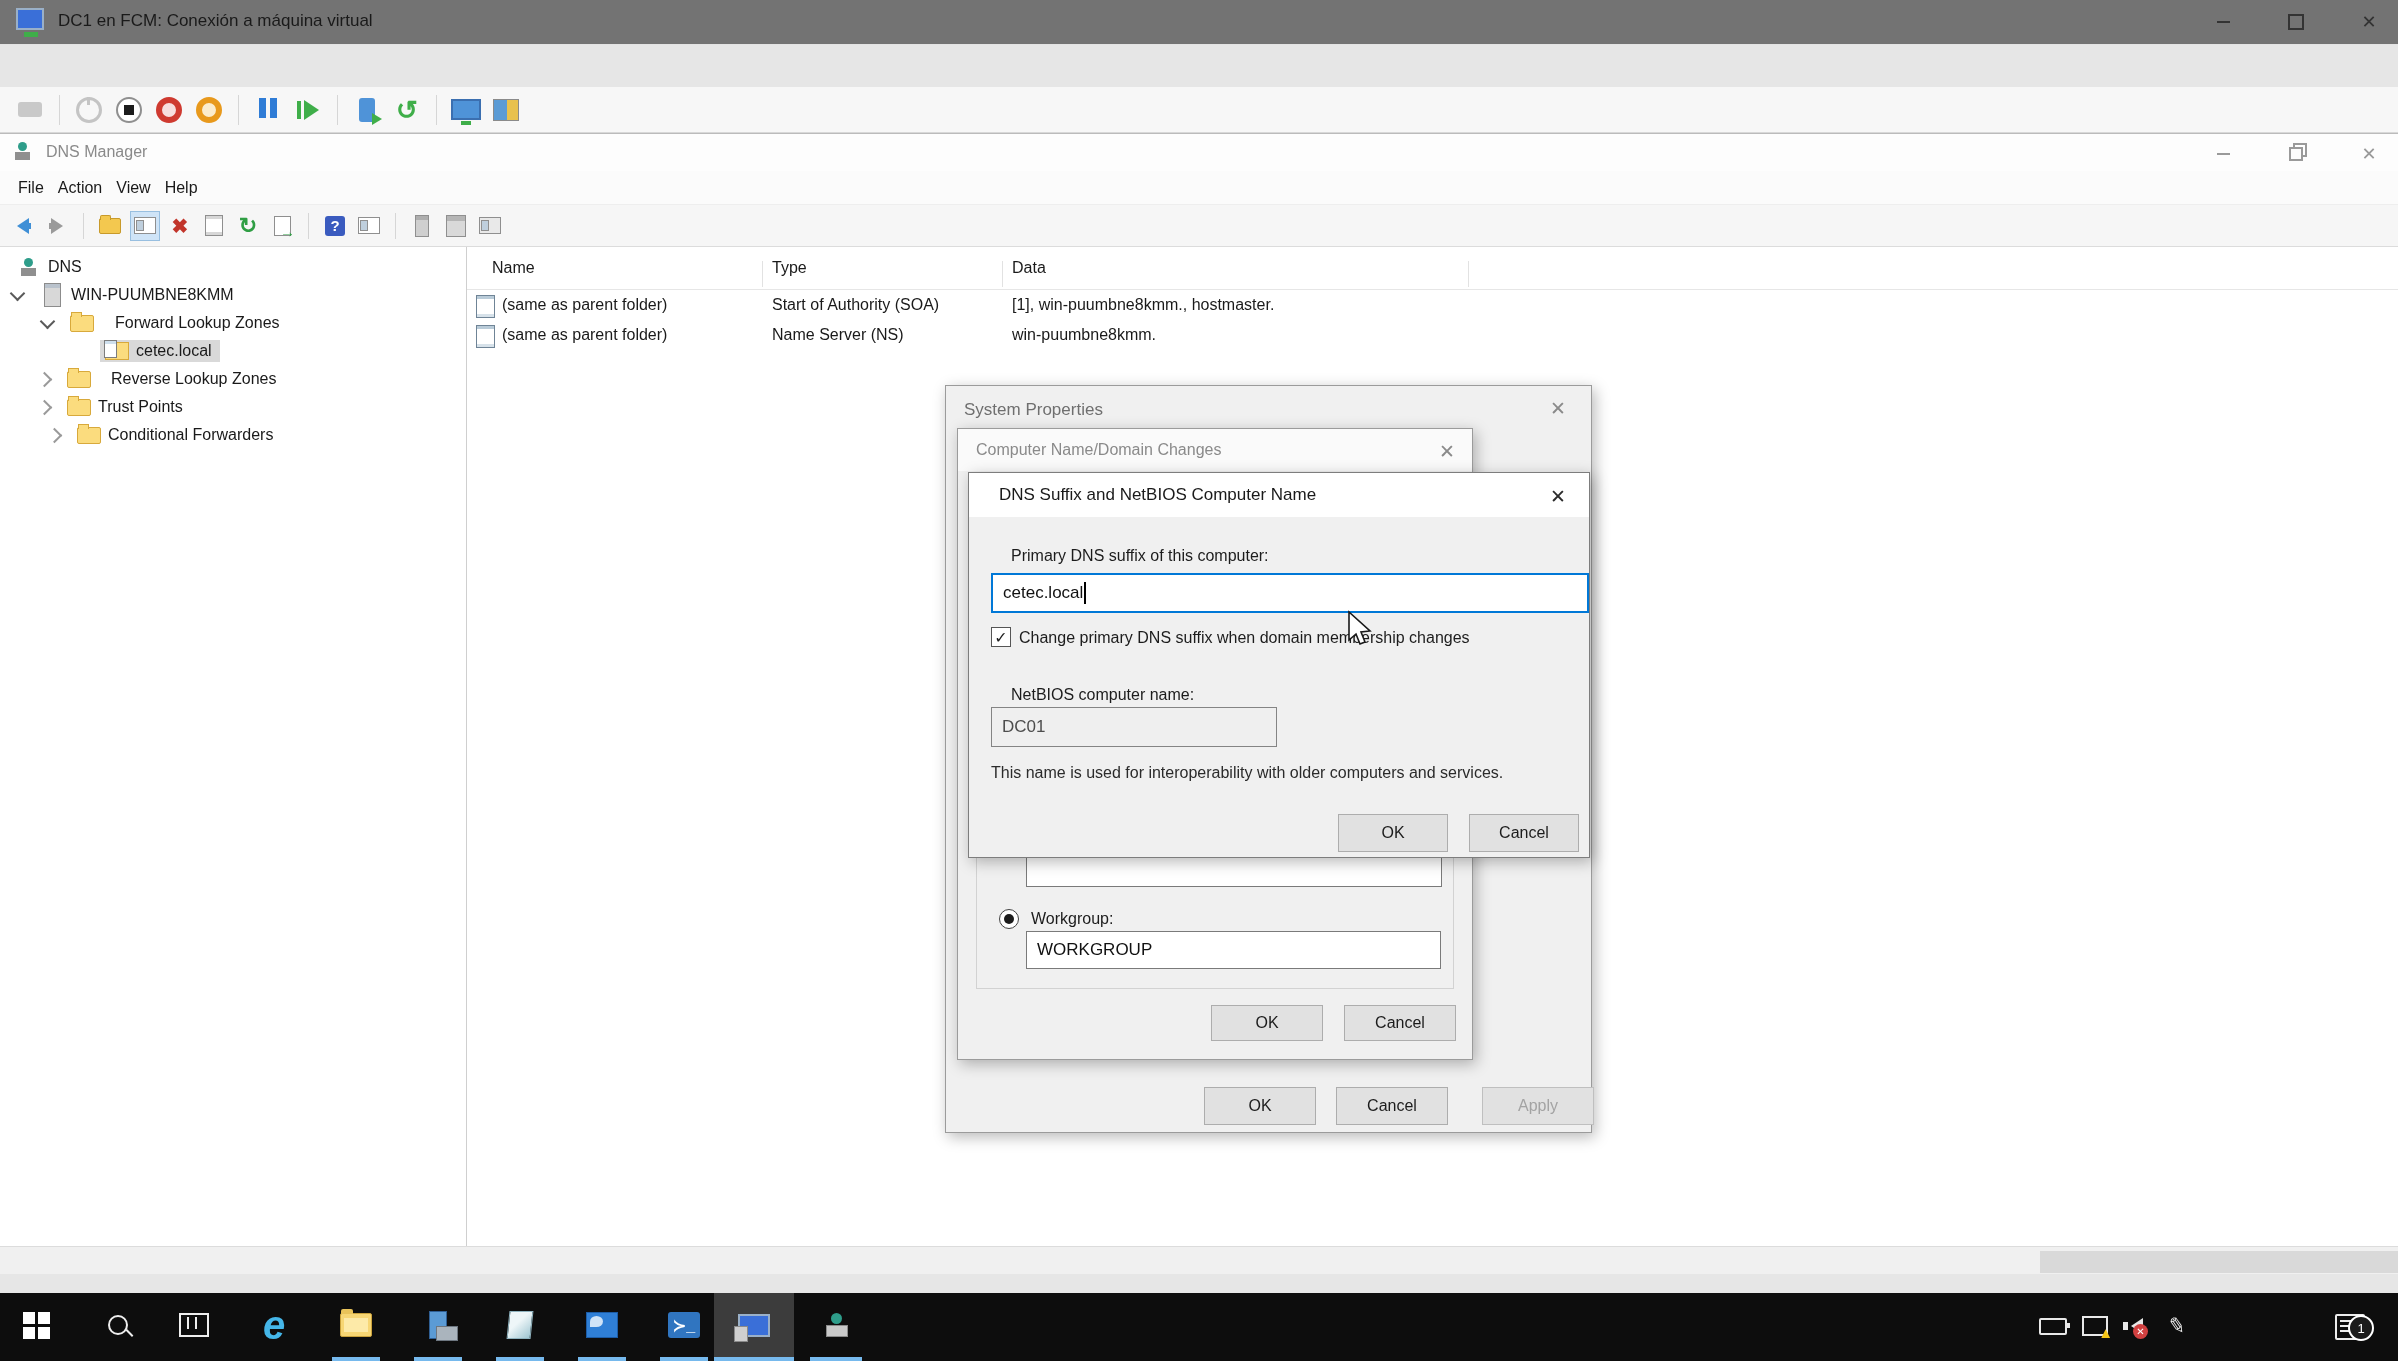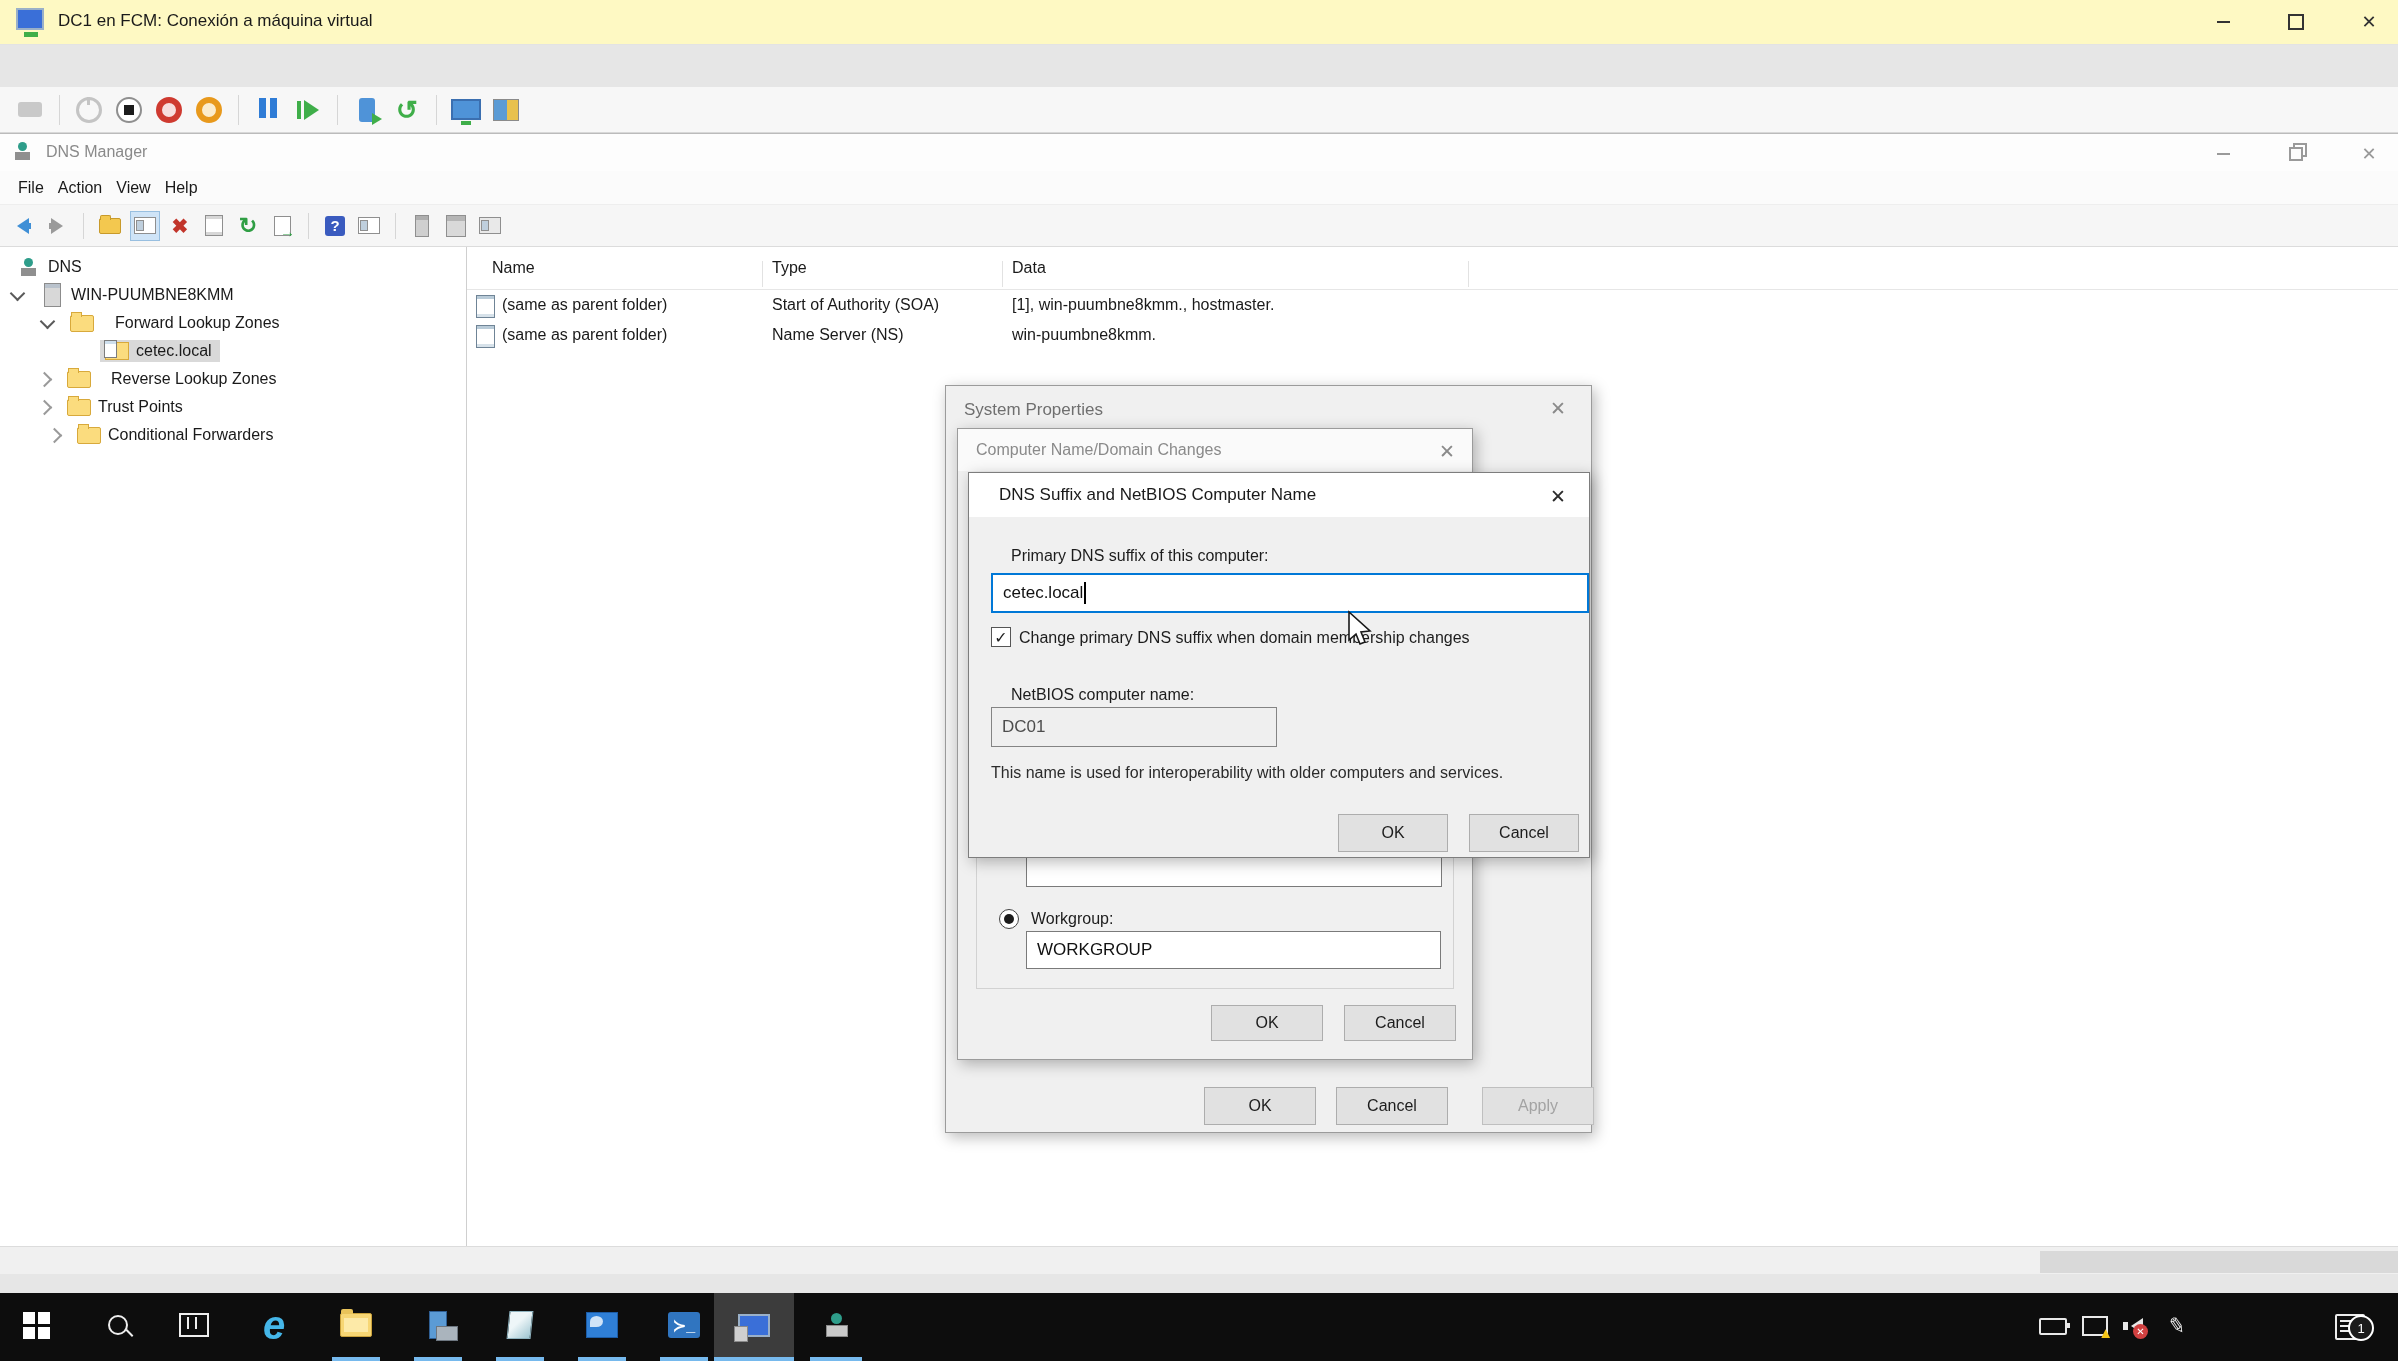--- a/index.html
+++ b/index.html
@@ -2,21 +2,21 @@
 <html><head>
 <meta charset="utf-8">
 <style>
   html,body{margin:0;padding:0;background:#222;}
   .screen{position:relative;width:2398px;height:1361px;background:#e6e6e6;
           font-family:"Liberation Sans",sans-serif;overflow:hidden;color:#111;}
   .abs{position:absolute;}
   .txt{white-space:nowrap;}
 
   
-  .vm-titlebar{left:0;top:0;width:2398px;height:44px;background:#fef9c3;border-bottom:1px solid #e3e3e3;}
+  .vm-titlebar{left:0;top:0;width:2398px;height:44px;background:#737373;border-bottom:1px solid #e3e3e3;}
   .vm-title{left:58px;top:11px;font-size:17px;color:#1a1a1a;}
   .vm-menubar{left:0;top:45px;width:2398px;height:42px;background:#f2f2f2;display:flex;align-items:center;gap:17px;padding-left:22px;box-sizing:border-box;font-size:16px;color:#222;}
   .vm-toolbar{left:0;top:87px;width:2398px;height:46px;background:#f7f7f7;border-bottom:1px solid #d8d8d8;display:flex;align-items:center;padding-left:10px;box-sizing:border-box;}
   .tb-sep{width:1px;height:30px;background:#d6d6d6;margin:0 9px;}
   .tbi{width:30px;height:30px;margin:0 5px;position:relative;display:flex;align-items:center;justify-content:center;}
 
   
   .capbtn{width:50px;height:36px;display:flex;align-items:center;justify-content:center;color:#333;}
   .glyph-min::after{content:"";display:block;width:13px;height:2px;background:currentColor;}
   .glyph-max::after{content:"";display:block;width:12px;height:12px;border:2px solid currentColor;}

